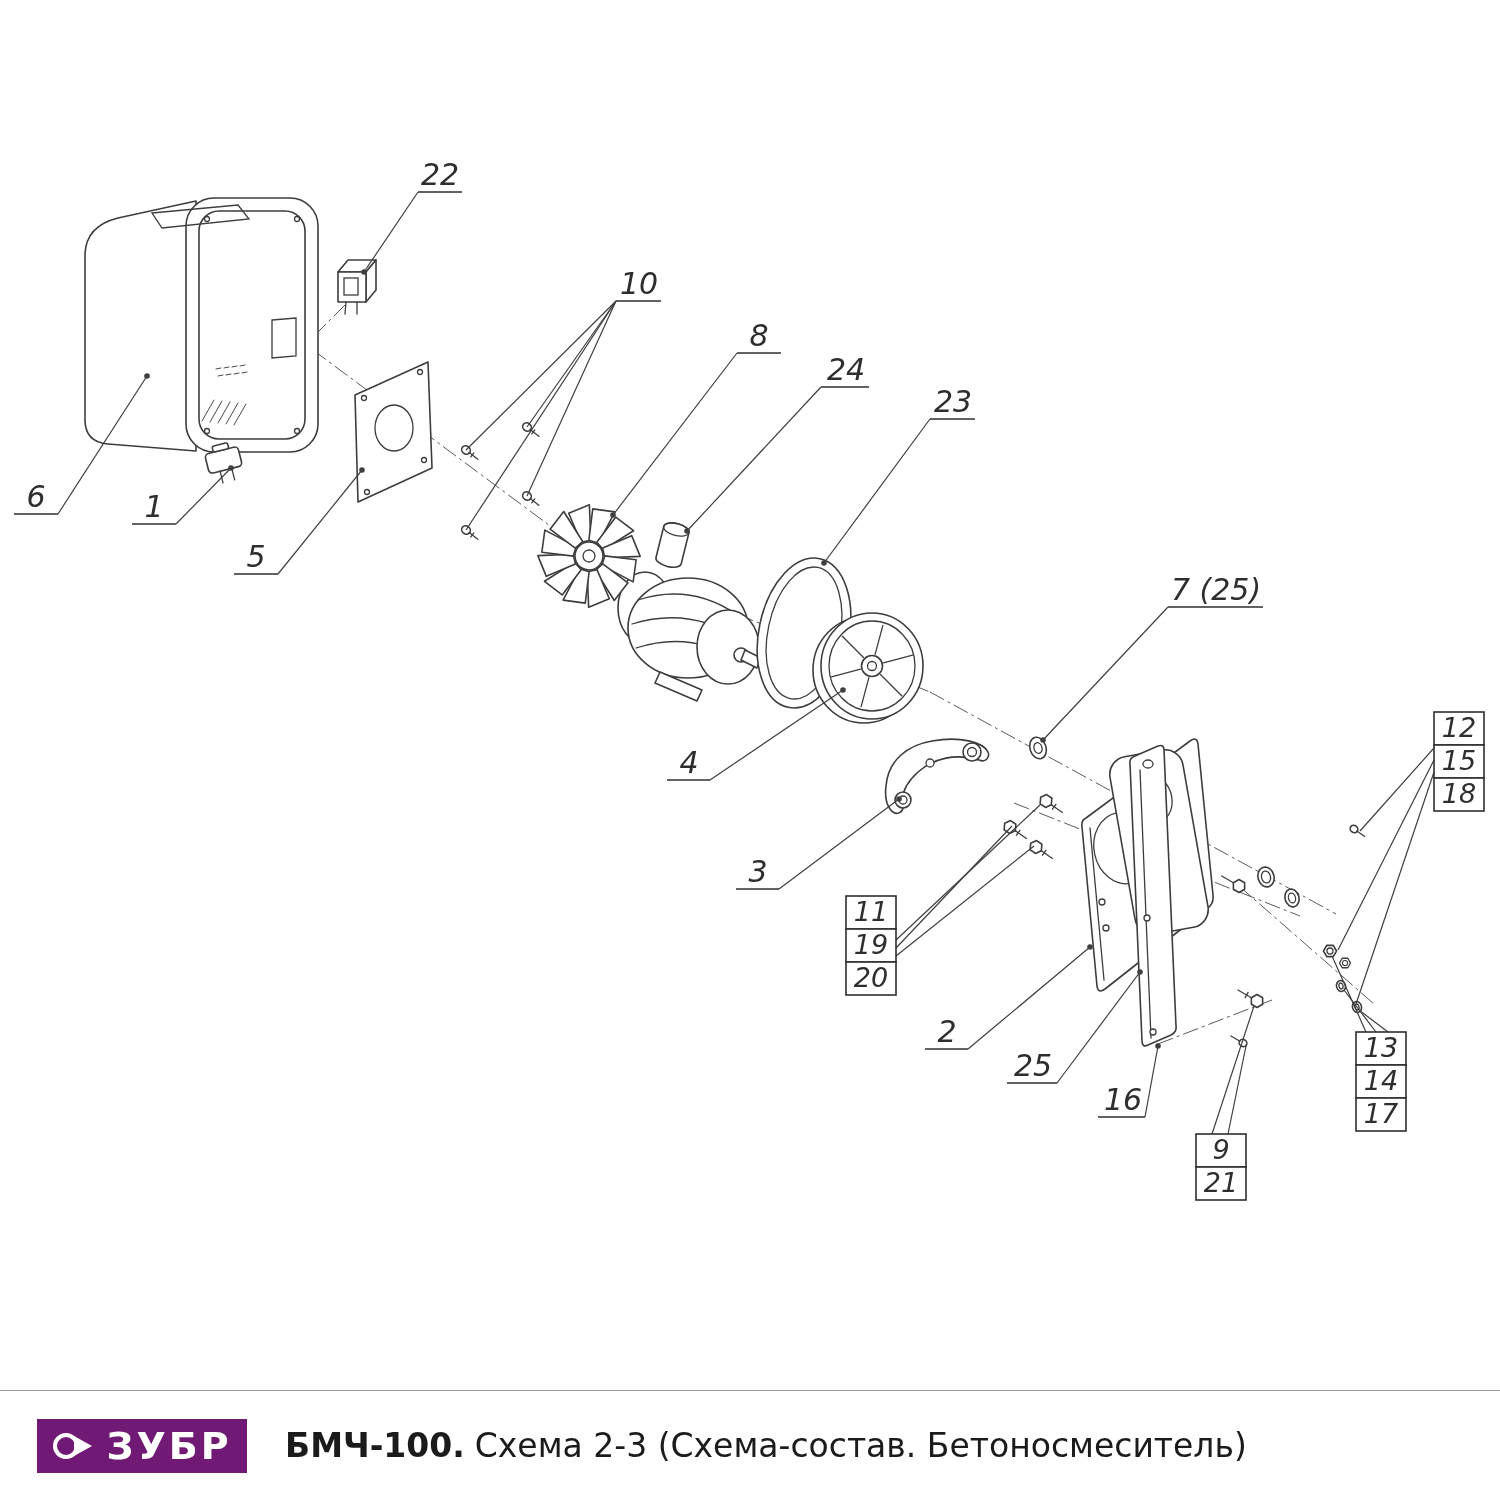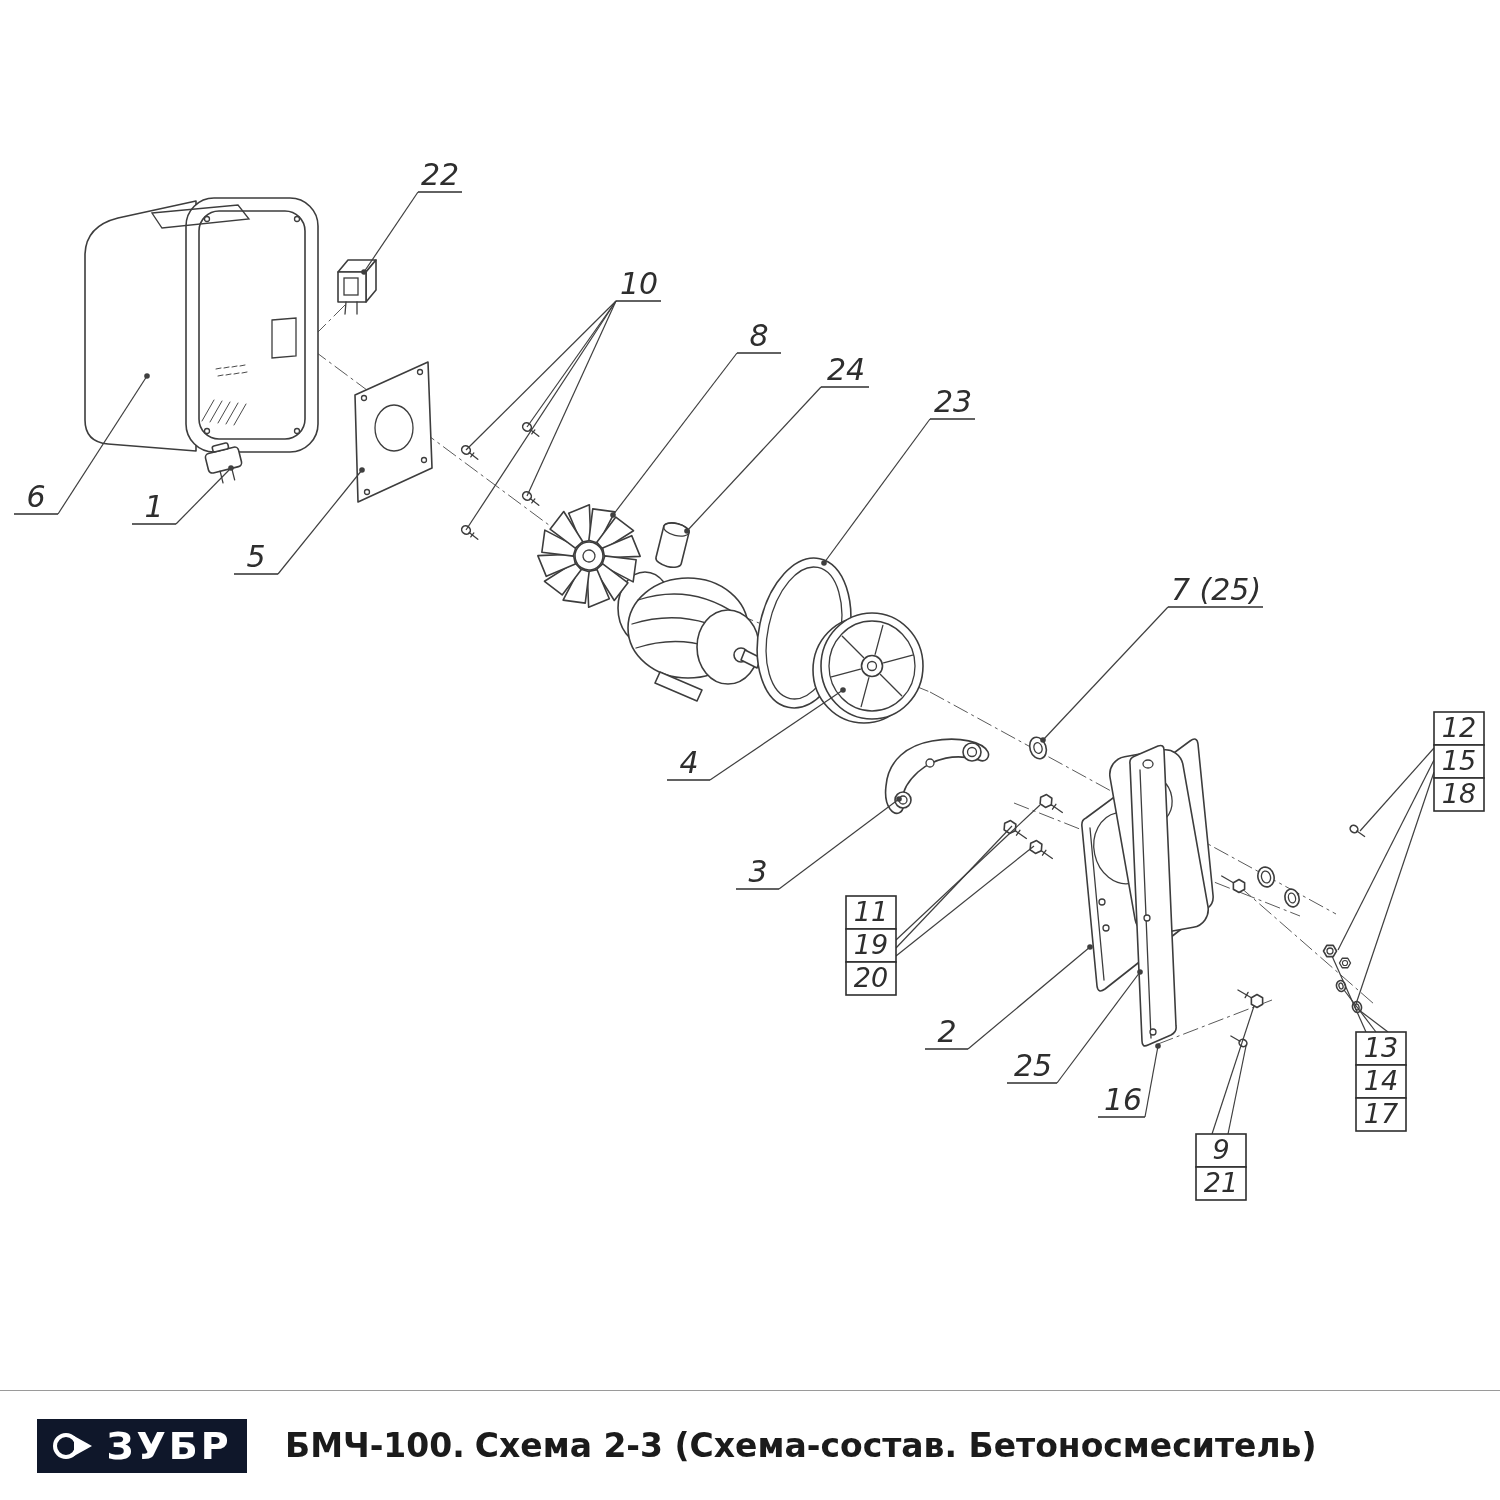--- a/index.html
+++ b/index.html
@@ -15,27 +15,27 @@
   .leader{stroke:#3f3f3f;stroke-width:1.2;fill:none;}
   .shelf{stroke:#2e2e2e;stroke-width:1.6;}
   .dot{fill:#3f3f3f;}
   .cell{fill:#fff;stroke:#2e2e2e;stroke-width:1.6;}
   .callout{font:italic 30px "DejaVu Sans",sans-serif;fill:#2e2e2e;text-anchor:middle;}
   .cellnum{font:italic 27px "DejaVu Sans",sans-serif;fill:#2e2e2e;text-anchor:middle;}
   
   .footer{position:absolute;left:0;top:1390px;width:1500px;height:110px;
           border-top:1px solid #9a9a9a;box-sizing:border-box;
           display:flex;align-items:center;gap:38px;padding-left:37px;}
-  .brand-badge{background:#0f172a;width:210px;height:54px;display:flex;
+  .brand-badge{background:#701a75;width:210px;height:54px;display:flex;
                align-items:center;justify-content:center;gap:10px;flex:0 0 auto;}
   .brand-text{color:#fff;font-weight:bold;font-size:38px;letter-spacing:3px;
               font-family:"DejaVu Sans",sans-serif;}
   .footer-title{font-size:33px;color:#1b1b1b;white-space:nowrap;}
   .model{font-weight:bold;}
-  .subtitle{font-weight:700;margin-left:10px;margin-top:33px;}
+  .subtitle{font-weight:400;margin-left:10px;margin-top:33px;}
 </style>
 </head>
 <body>
 
 <div class="page">
 
 <svg width="1500" height="1390" viewBox="0 0 1500 1390">
   <defs>
     <path id="blade" d="M-5,-15 L-11,-46 L11,-50 L5,-15 Z"></path>
     <line id="spoke" x1="0" y1="-12" x2="0" y2="-42"></line>

